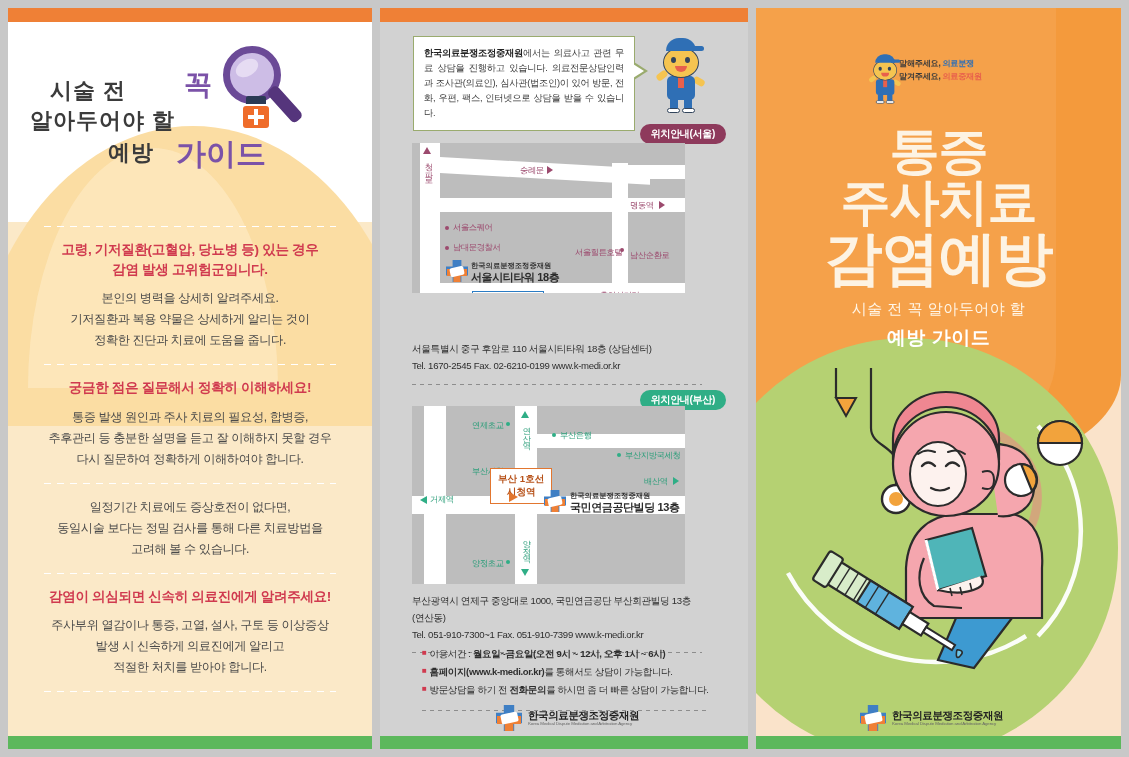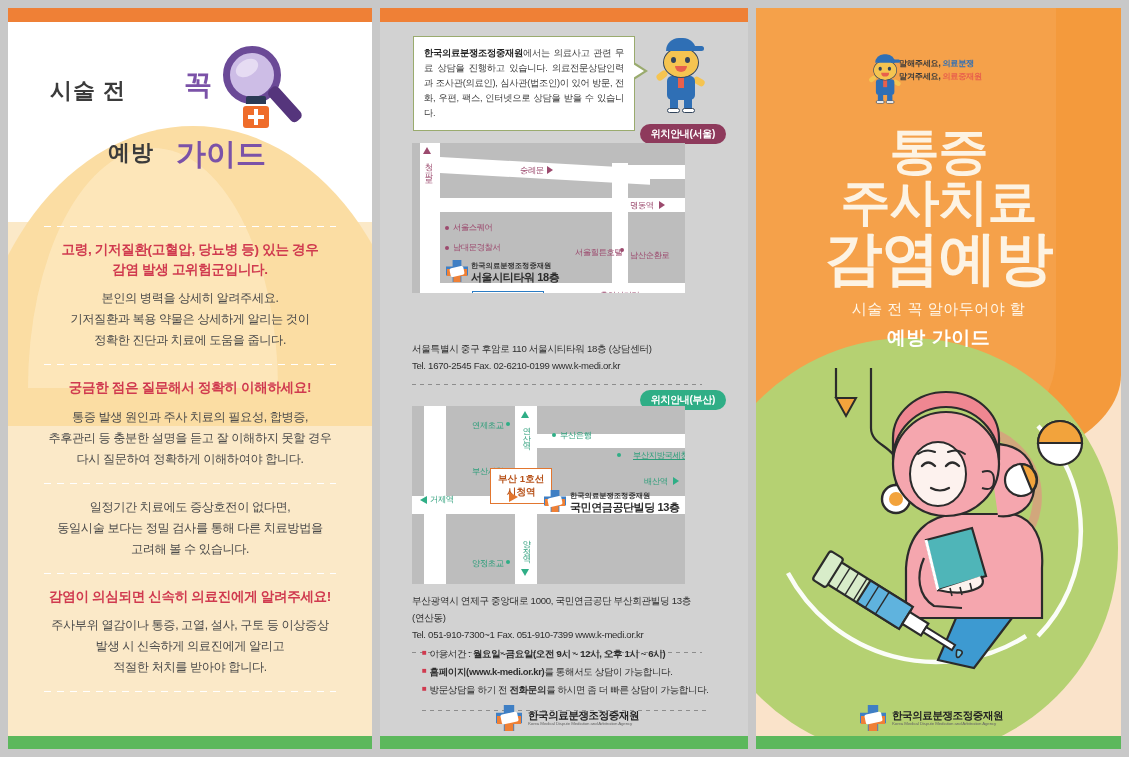--- a/index.html
+++ b/index.html
@@ -239,20 +239,21 @@
       <div class="mag-glass">
         <div class="mag-gleam" style="left:5px;top:7px;"></div>
       </div>
       <div class="mag-handle"></div>
       <div class="kit-lid"></div>
       <div class="kit-box"></div>
       <div class="kit-cross-v"></div>
       <div class="kit-cross-h"></div>
       <div class="hd-line hd-l1">시술 전</div>
       <div class="hd-kkok">꼭</div>
+      <div class="hd-line hd-l2">알아두어야 할</div>
       <div class="hd-line hd-l3">예방</div>
       <div class="hd-guide">가이드</div>
     </div>
 
     <div class="lp-body">
       <div class="dash"></div>
       <div class="sec-head" style="white-space: pre-line;">고령, 기저질환(고혈압, 당뇨병 등) 있는 경우
 감염 발생 고위험군입니다.</div>
       <div class="sec-body" style="white-space: pre-line;">본인의 병력을 상세히 알려주세요.
 기저질환과 복용 약물은 상세하게 알리는 것이
@@ -358,21 +359,21 @@
       <div class="dot dotb" style="left:94px;top:16px;"></div>
       <div class="maplabel mlb" style="left:60px;top:60px;">부산시청</div>
       <div class="dot dotb" style="left:94px;top:62px;"></div>
       <div class="maplabel mlb" style="left:60px;top:152px;">양정초교</div>
       <div class="dot dotb" style="left:94px;top:154px;"></div>
       <div class="tri" style="left:8px;top:90px;border-top:4.5px solid transparent;border-bottom:4.5px solid transparent;border-right:7px solid #2fae86;"></div>
       <div class="maplabel mlb" style="left:18px;top:88px;">거제역</div>
       <div class="dot dotb" style="left:140px;top:27px;"></div>
       <div class="maplabel mlb" style="left:148px;top:24px;">부산은행</div>
       <div class="dot dotb" style="left:205px;top:47px;"></div>
-      <div class="maplabel mlb" style="left:221px;top:44px;text-decoration:underline;">부산지방국세청</div>
+      <div class="maplabel mlb" style="left:213px;top:44px;">부산지방국세청</div>
       <div class="maplabel mlb" style="left:232px;top:70px;">배산역</div>
       <div class="tri" style="left:261px;top:71px;border-top:4px solid transparent;border-bottom:4px solid transparent;border-left:6px solid #2fae86;"></div>
       <div style="position:absolute;left:110px;top:89px;width:8px;height:8px;background:#e2762f;"></div>
       <div class="callout co-busan" style="white-space:pre-line;">부산 1호선
 시청역</div>
       <div class="tri" style="left:97px;top:86px;border-top:5px solid transparent;border-bottom:5px solid transparent;border-left:9px solid #e2762f;"></div>
       <div class="kmark" style="left:132px;top:84px;">
         <div class="kb"></div>
           <div class="ko"></div>
           <div class="kw"></div>

